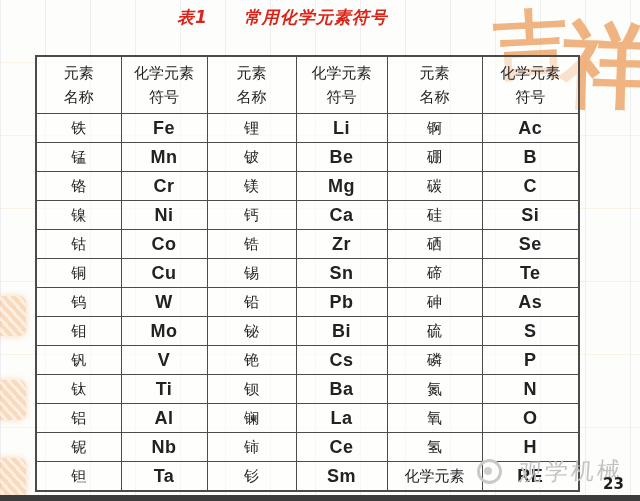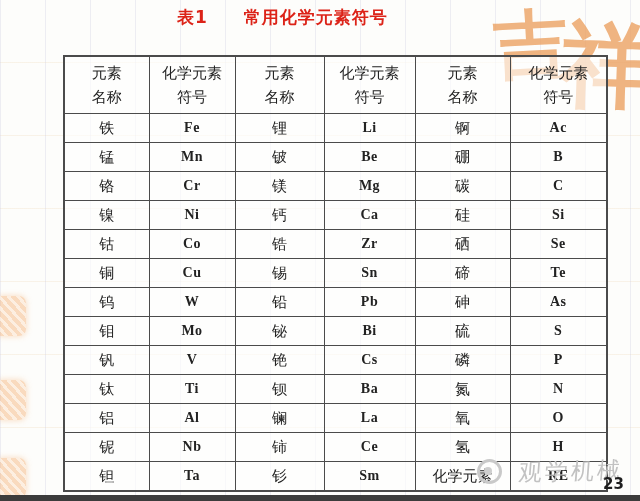--- a/index.html
+++ b/index.html
@@ -8,20 +8,21 @@
     font-family:"DejaVu Sans",sans-serif;
     background-color:#fdfdfb;
     background-image:
       repeating-linear-gradient(90deg, rgba(200,200,222,0.30) 0 1px, transparent 1px 45px),
       repeating-linear-gradient(0deg, rgba(240,222,195,0.35) 0 1px, transparent 1px 73px);
   }
   .title{
     position:absolute;left:177px;top:6px;
     font-size:17px;font-weight:bold;color:#dc2318;letter-spacing:1px;
     white-space:pre;
+    font-style:italic;
   }
   
   .calli{
     position:absolute;left:494px;top:-14px;width:146px;height:170px;
     color:#eca263;opacity:0.80;font-family:"DejaVu Serif",serif;font-weight:bold;
     pointer-events:none;
   }
   .calli .c1{position:absolute;left:0;top:10px;font-size:74px;transform:rotate(-3deg);}
   .calli .c2{position:absolute;left:66px;top:18px;font-size:92px;transform:rotate(2deg);}
   
@@ -37,26 +38,26 @@
   
   table.elements{
     position:absolute;left:35px;top:55px;width:543px;height:430px;
     border-collapse:collapse;table-layout:fixed;
     background:rgba(255,255,255,0.6);
   }
   table.elements th, table.elements td{
     border:1px solid #4b4b4b;text-align:center;vertical-align:middle;
     padding:0;color:#222;
   }
-  table.elements{border:2px solid #4b4b4b;margin-left:28px;}
+  table.elements{border:2px solid #4b4b4b;}
   th.gs, td.gs{border-left:3px double #4b4b4b;}
   thead th{height:56px;font-weight:normal;font-size:15px;}
   thead th span{display:block;line-height:24px;}
   tbody td{height:28px;font-size:15px;}
-  td.csym{font-family:Liberation Serif, serif;font-weight:600;font-size:14px;letter-spacing:0.5px;}
+  td.csym{font-family:Liberation Sans, sans-serif;font-weight:600;font-size:18px;letter-spacing:0.5px;}
   
   .wm-logo{
     position:absolute;left:477px;top:459px;width:19px;height:19px;border-radius:50%;
     border:3px solid #c9c9c9;
   }
   .wm-logo i{position:absolute;left:4px;top:5px;width:8px;height:8px;border-radius:50%;background:#cecece;}
   .wm-text{
     position:absolute;left:519px;top:456px;
     font-size:23px;color:#c2c2c2;letter-spacing:3px;
     transform:skewX(-6deg) rotate(-1.5deg);

